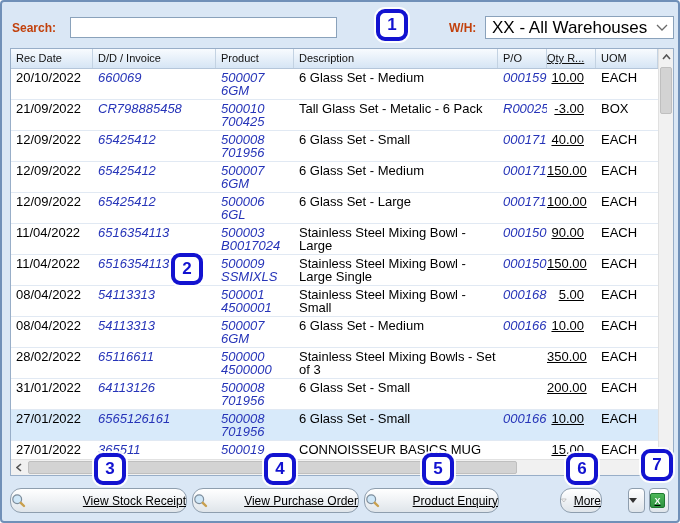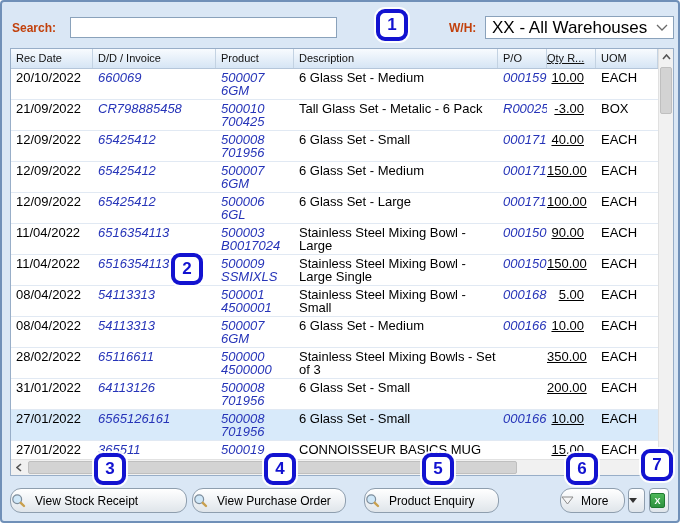--- a/index.html
+++ b/index.html
@@ -46,25 +46,25 @@
   #vthumb{position:absolute;left:1px;right:1px;top:18px;height:45px;background:#d3d3d3;border:1px solid #bfbfbf;border-radius:2px;}
   #hscroll{position:absolute;left:0;bottom:0;right:15px;height:16px;background:#f1f1f1;border-top:1px solid #e2e2e2;box-sizing:border-box;}
   #harrow{position:absolute;left:0;top:0;bottom:0;width:16px;display:flex;align-items:center;justify-content:center;}
   #hthumb{position:absolute;left:17px;top:1px;bottom:1px;width:487px;background:#d3d3d3;border:1px solid #bfbfbf;border-radius:2px;}
   #corner{position:absolute;right:0;bottom:0;width:15px;height:16px;background:#ededed;}
   
   .btn{
     position:absolute;top:486px;height:25px;box-sizing:border-box;
     border:1px solid #8e9eae;border-radius:11px;
     background:linear-gradient(#ffffff,#eef1f4 55%,#dfe5ea);
-    display:flex;align-items:center;justify-content:flex-start;gap:9px;
-    font-size:12px;color:#000;cursor:default;
-  }
-  #btn-vsr{left:8px;width:177px;} #btn-vpo{left:190px;width:154px;} #btn-pe{left:362px;width:135px;}
-  #btn-more{left:558px;width:65px;gap:7px;}
+    display:flex;align-items:center;justify-content:space-between;gap:9px;
+    font-size:12px;color:#000;cursor:default;text-decoration:underline;
+  }
+  #btn-vsr{left:8px;width:177px;} #btn-vpo{left:190px;width:167px;} #btn-pe{left:362px;width:135px;}
+  #btn-more{left:558px;width:42px;gap:7px;}
   #btn-split{left:626px;width:17px;border-radius:4px;}
   #btn-excel{left:647px;width:20px;border-radius:4px;}
   .xlicon{width:13px;height:13px;background:linear-gradient(#4db758,#2f9240);border:1px solid #1f7a30;border-radius:2px;
           color:#fff;font-size:9px;font-weight:bold;display:flex;align-items:center;justify-content:center;}
   
   .callout{
     position:absolute;width:24px;height:24px;background:#fff;border:4px solid #1212d0;border-radius:9px;
     color:#1212d0;font-weight:bold;font-size:17px;display:flex;align-items:center;justify-content:center;
     box-shadow:0 0 0 2px rgba(255,255,255,.9);z-index:10;
   }

